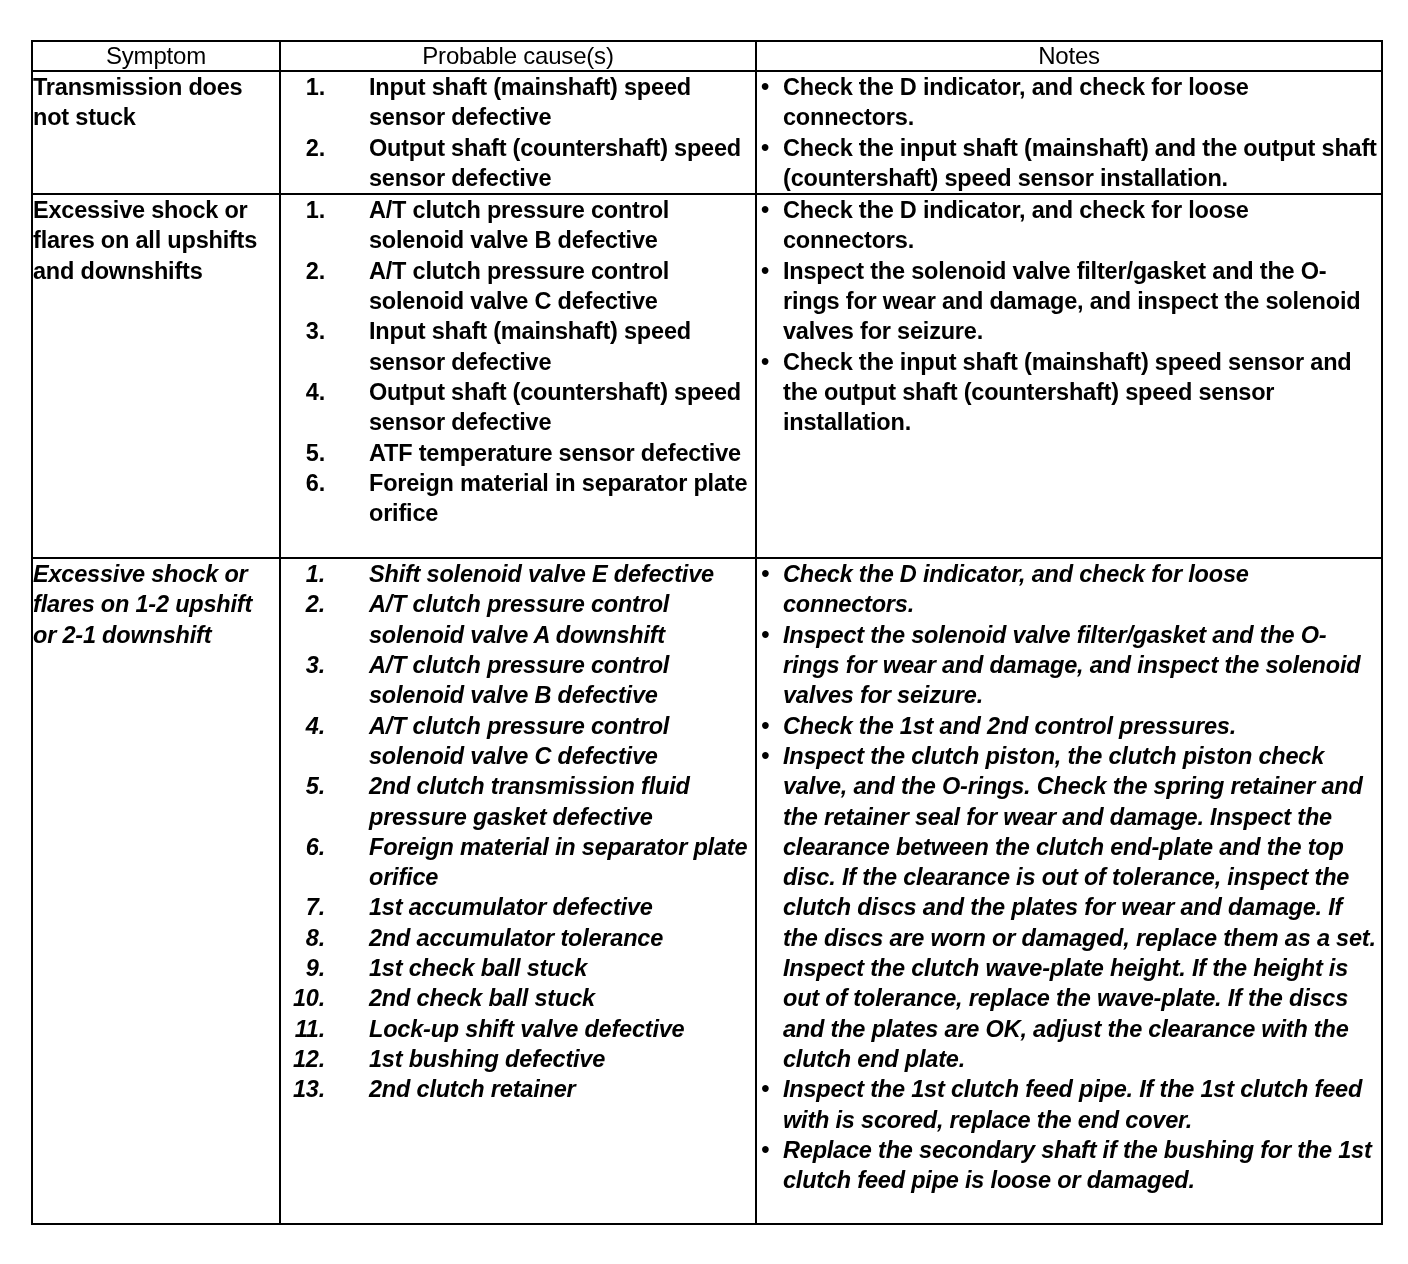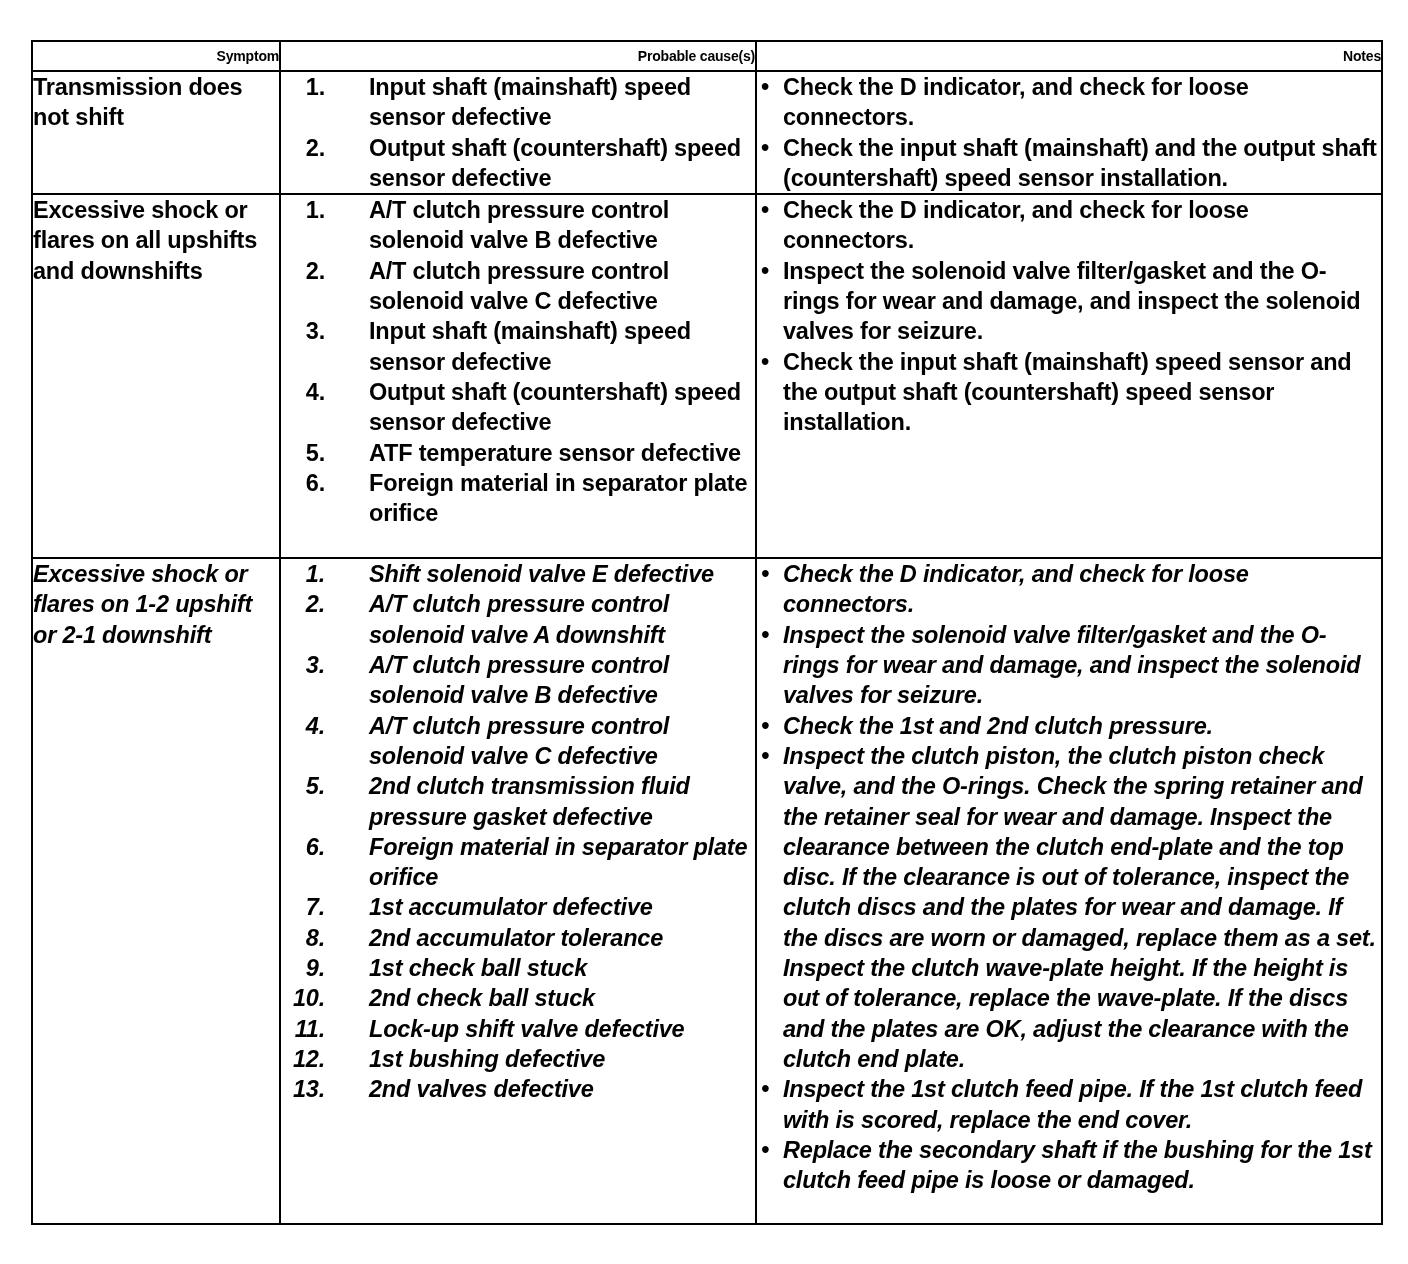--- a/index.html
+++ b/index.html
@@ -6,21 +6,21 @@
     body { width: 1408px; height: 1264px; position: relative; overflow: hidden;
            font-family: "Liberation Sans", "DejaVu Sans", sans-serif; color: #000; }
     .doc-table {
       position: absolute; left: 31px; top: 40px;
       width: 1350px; border-collapse: collapse; table-layout: fixed;
       font-weight: bold; font-size: 23.5px; line-height: 30.3px; letter-spacing: -0.2px;
     }
     .doc-table th, .doc-table td {
       border: 2px solid #000; vertical-align: top; padding: 0;
     }
-    .doc-table th { font-size: 14px; line-height: 28px; text-align: right; font-weight: bold; }
+    .doc-table th { font-size: 24px; line-height: 28px; text-align: center; font-weight: normal; }
     col.c1 { width: 248px; }
     col.c2 { width: 476px; }
     col.c3 { width: 626px; }
     .symptom { padding: 0 6px 0 12px; }
     .causes { padding: 0 6px 0 0; }
     .cause { display: flex; }
     .cause .num { width: 60px; flex: 0 0 60px; text-align: right; padding-right: 31px; box-sizing: content-box; }
     .cause .num { width: 44px; flex: 0 0 44px; padding-right: 44px; }
     .cause .txt { flex: 1; }
     .notes { padding: 0 10px 0 12px; }
@@ -43,21 +43,21 @@
   <thead>
     <tr>
       <th>Symptom</th>
       <th>Probable cause(s)</th>
       <th>Notes</th>
     </tr>
   </thead>
   <tbody>
 
     <tr class="row1">
-      <td class="symptom">Transmission does not shift</td>
+      <td class="symptom">Transmission does not stuck</td>
       <td class="causes">
         <div class="cause">
             <span class="num">1.</span>
             <span class="txt">Input shaft (mainshaft) speed sensor defective</span>
           </div>
         <div class="cause">
             <span class="num">2.</span>
             <span class="txt">Output shaft (countershaft) speed sensor defective</span>
           </div>
       </td>
@@ -163,35 +163,35 @@
         <div class="cause">
             <span class="num">11.</span>
             <span class="txt">Lock-up shift valve defective</span>
           </div>
         <div class="cause">
             <span class="num">12.</span>
             <span class="txt">1st bushing defective</span>
           </div>
         <div class="cause">
             <span class="num">13.</span>
-            <span class="txt">2nd valves defective</span>
+            <span class="txt">2nd clutch retainer</span>
           </div>
       </td>
       <td class="notes">
         <div class="note">
             <span class="bullet">•</span>
             <span class="ntxt">Check the D indicator, and check for loose connectors.</span>
           </div>
         <div class="note">
             <span class="bullet">•</span>
             <span class="ntxt">Inspect the solenoid valve filter/gasket and the O-rings for wear and damage, and inspect the solenoid valves for seizure.</span>
           </div>
         <div class="note">
             <span class="bullet">•</span>
-            <span class="ntxt">Check the 1st and 2nd clutch pressure.</span>
+            <span class="ntxt">Check the 1st and 2nd control pressures.</span>
           </div>
         <div class="note">
             <span class="bullet">•</span>
             <span class="ntxt">Inspect the clutch piston, the clutch piston check valve, and the O-rings. Check the spring retainer and the retainer seal for wear and damage. Inspect the clearance between the clutch end-plate and the top disc. If the clearance is out of tolerance, inspect the clutch discs and the plates for wear and damage. If the discs are worn or damaged, replace them as a set. Inspect the clutch wave-plate height. If the height is out of tolerance, replace the wave-plate. If the discs and the plates are OK, adjust the clearance with the clutch end plate.</span>
           </div>
         <div class="note">
             <span class="bullet">•</span>
             <span class="ntxt">Inspect the 1st clutch feed pipe. If the 1st clutch feed with is scored, replace the end cover.</span>
           </div>
         <div class="note">

